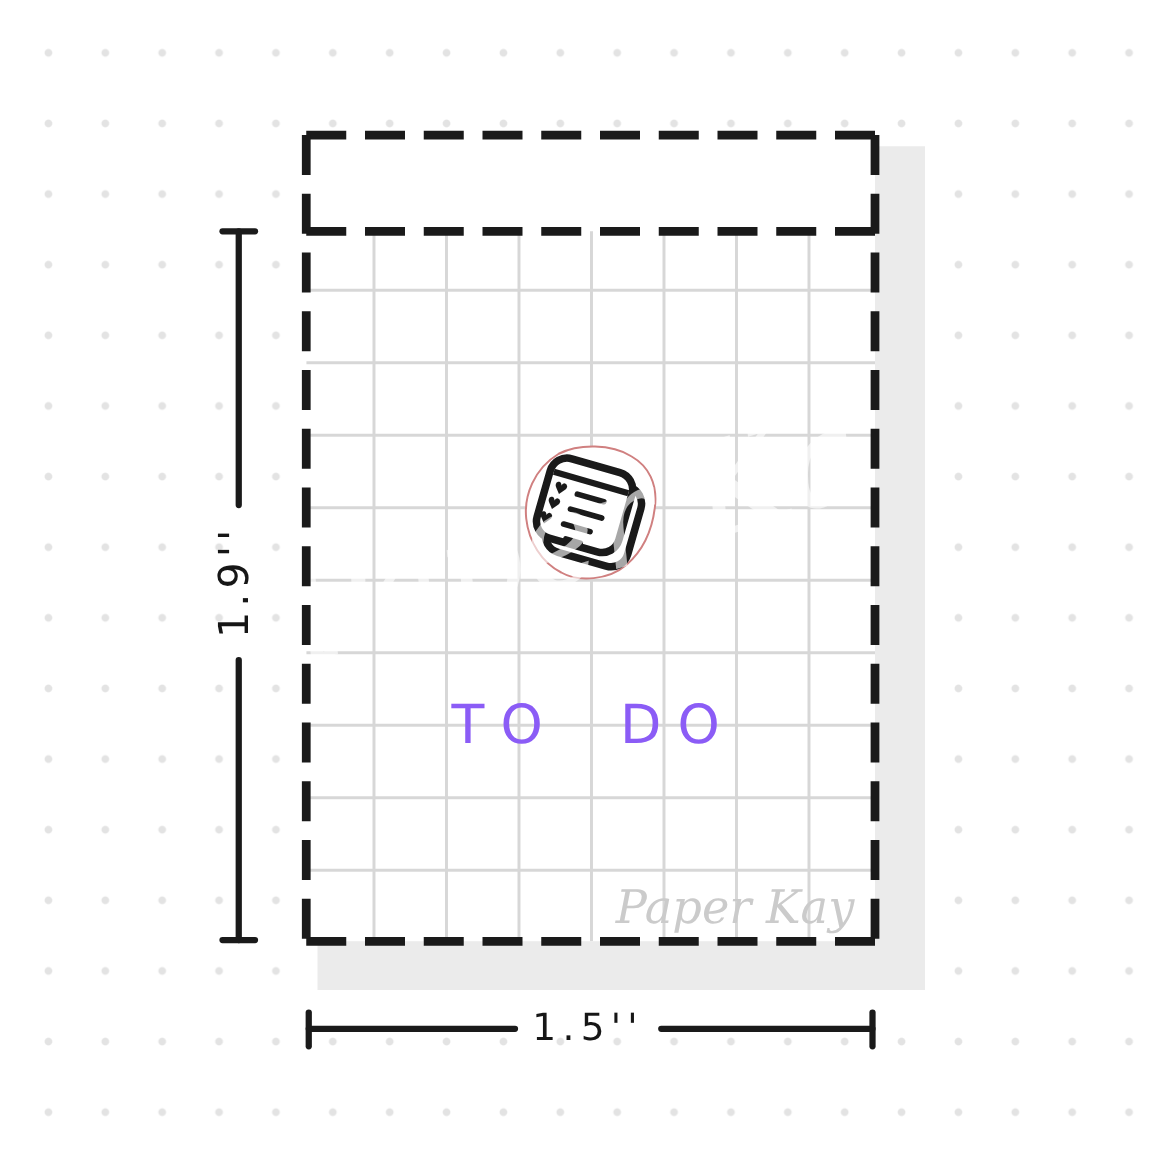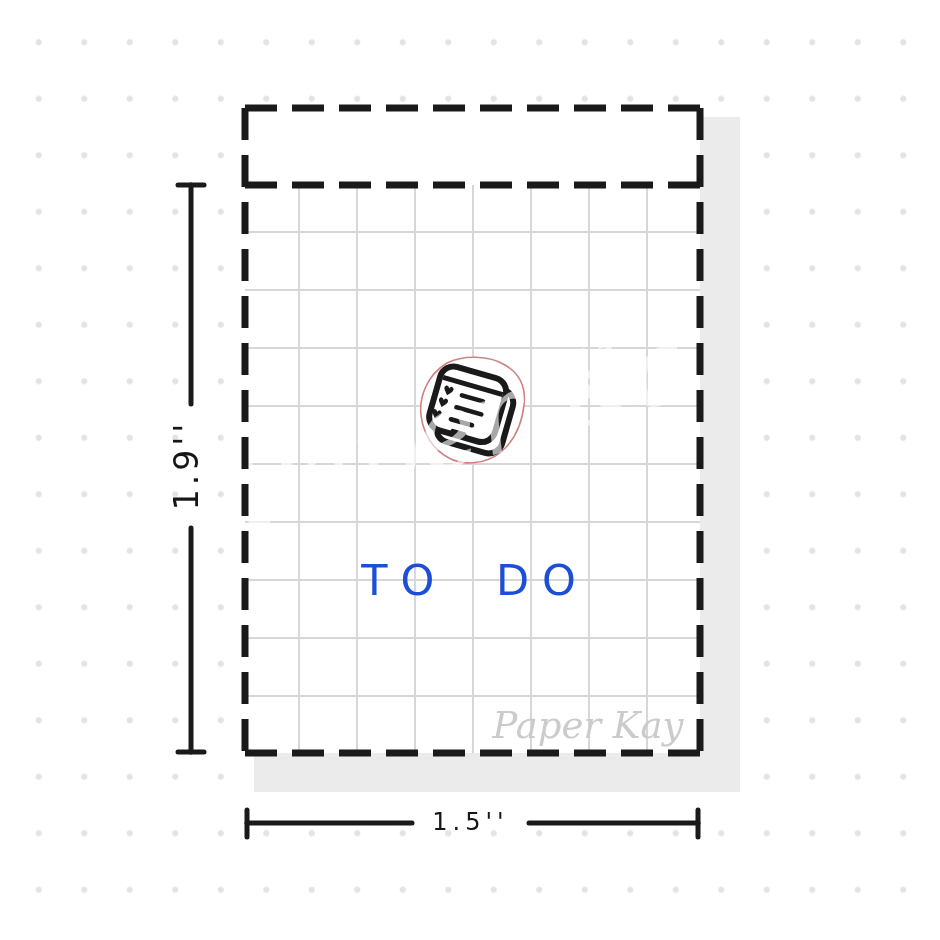--- a/index.html
+++ b/index.html
@@ -73,21 +73,21 @@
   }
   .sticker-label {
     position: absolute;
     left: 90px;
     top: 447px;
     width: 280px;
     text-align: center;
     font-size: 43px;
     letter-spacing: 13px;
     word-spacing: 22px;
-    color: #1d4ed8;
+    color: #8b5cf6;
     white-space: nowrap;
   }
   .brand-signature {
     position: absolute;
     left: 233px;
     top: 596px;
     width: 220px;
     text-align: center;
     font-family: "DejaVu Serif", serif;
     font-style: italic;
@@ -118,21 +118,21 @@
     height: 56px;
     transform: rotate(-90deg);
     font-size: 33px;
     letter-spacing: 4px;
   }
   .dim-label.width {
     left: 408px;
     top: 798px;
     width: 125px;
     height: 48px;
-    font-size: 24px;
+    font-size: 30px;
     letter-spacing: 5px;
   }
 </style>
 </head>
 <body>
 
 <div class="stage">
 
   <div class="sheet-shadow"></div>
 

